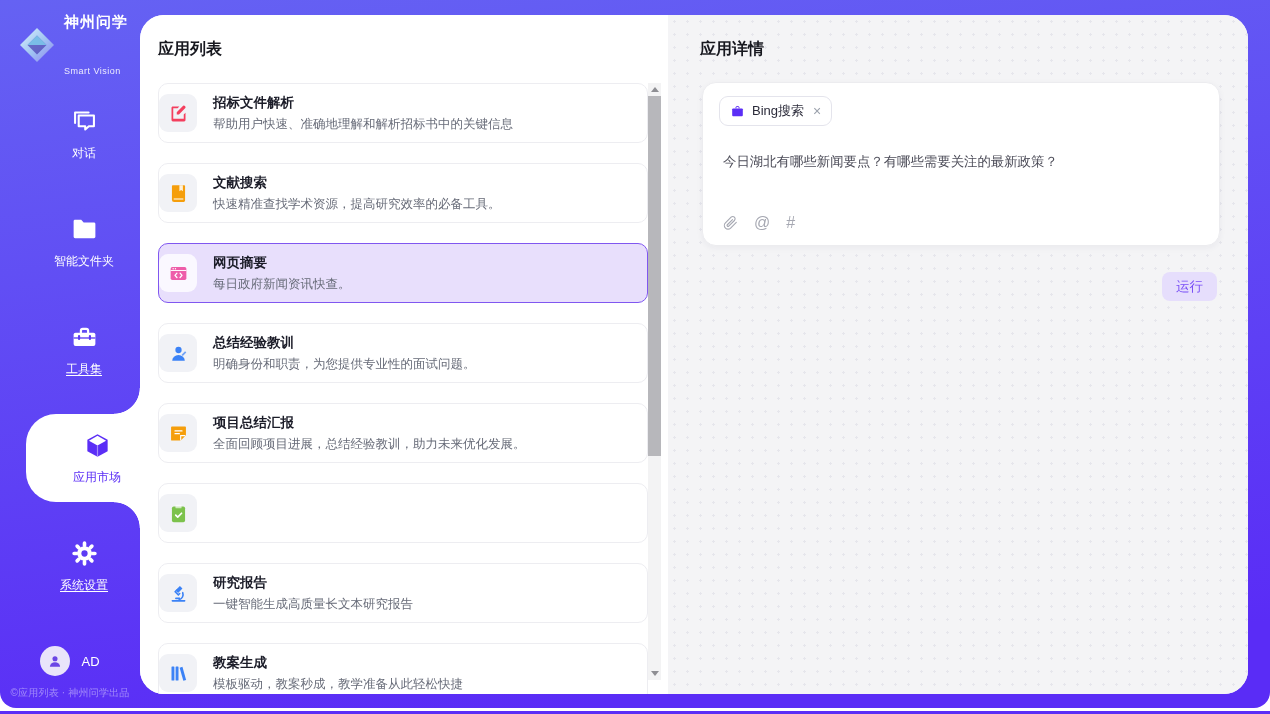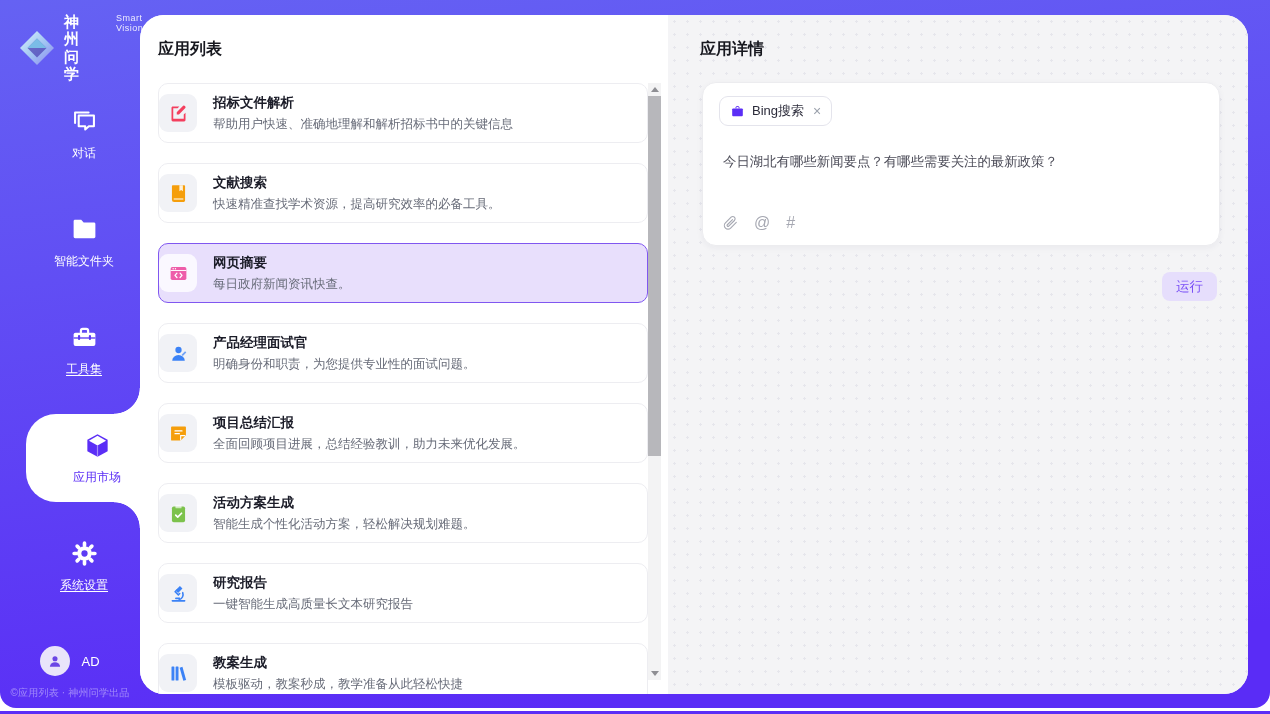--- a/index.html
+++ b/index.html
@@ -9,21 +9,21 @@
   
   .frame { position:absolute; left:0; top:0; right:0; height:708px;
     background:linear-gradient(173deg, var(--sb-top,#6562f3) 0%, var(--sb-bottom,#5a2cf6) 90%);
     border-radius:0 0 16px 16px; }
   .bottom-line { position:absolute; left:0; right:0; bottom:0; height:3px; background:var(--accent,#5b2ef6); }
 
   
   .sidebar { position:absolute; left:0; top:0; width:140px; height:708px; color:#fff; }
   .logo { position:absolute; left:18px; top:13px; display:flex; align-items:center; gap:8px; }
   .logo-mark svg { width:38px; height:38px; display:block; }
-  .logo-text { display:flex; flex-direction:row; line-height:1.15;gap:36px; }
+  .logo-text { display:flex; flex-direction:column; line-height:1.15;gap:36px; }
   .logo-title { font-size:15px; font-weight:bold; letter-spacing:1px; }
   .logo-sub { font-size:9px; color:rgba(255,255,255,.88); letter-spacing:.5px; }
 
   .nav { position:absolute; left:0; top:80px; width:140px; display:flex; flex-direction:column; }
   .nav-item { position:relative; height:108px; display:flex; flex-direction:column; align-items:center; justify-content:center; gap:9px; cursor:pointer;padding-left:28px; }
   .nav-icon svg { width:29px; height:29px; display:block; }
   .nav-label { font-size:12px; color:#fff; }
   .nav-label.u { text-decoration:underline; text-underline-offset:2px;font-family:Liberation Serif, serif; }
   .nav-item.selected { height:88px; margin:10px 0 10px 26px; background:#fff; border-radius:30px 0 0 30px; color:var(--accent,#5b2ef6); }
   .nav-item.selected .nav-label { color:var(--accent,#5b2ef6); }
@@ -215,21 +215,21 @@
   </div>
             <div class="card">
     <span class="card-icon" style="color: rgb(59, 130, 246);">
                 <svg viewBox="0 0 24 24" fill="currentColor">
                   <circle cx="12" cy="8" r="3.6"></circle>
                   <path d="M4.8 20.2a7.2 6.4 0 0114.4 0z"></path>
                   <path d="M15.5 13.5l4-4 1.4 1.4-4 4z" fill-opacity=".7"></path>
                 </svg>
               </span>
     <span class="card-text">
-      <span class="card-title">产品经理面试官</span>
+      <span class="card-title">总结经验教训</span>
       <span class="card-desc">明确身份和职责，为您提供专业性的面试问题。</span>
     </span>
   </div>
             <div class="card">
     <span class="card-icon" style="color: rgb(245, 158, 11);">
                 <svg viewBox="0 0 24 24" fill="currentColor">
                   <path d="M4.5 4h15a1 1 0 011 1v9l-6 6h-10a1 1 0 01-1-1V5a1 1 0 011-1z"></path>
                   <path d="M14.5 20v-5.5H20" fill="none" stroke="#fff" stroke-width="1.3"></path>
                   <path d="M8 9h8M8 12.2h5" stroke="#fff" stroke-width="1.4" stroke-linecap="round"></path>
                 </svg>
@@ -240,24 +240,20 @@
     </span>
   </div>
             <div class="card">
     <span class="card-icon" style="color: rgb(124, 194, 76);">
                 <svg viewBox="0 0 24 24" fill="currentColor">
                   <rect x="4.5" y="4" width="15" height="18" rx="2"></rect>
                   <rect x="8.5" y="2" width="7" height="4" rx="1" fill="#fff" fill-opacity=".65"></rect>
                   <path d="M8.8 13.8l2.3 2.3 4.4-4.4" stroke="#fff" stroke-width="1.9" fill="none" stroke-linecap="round" stroke-linejoin="round"></path>
                 </svg>
               </span>
-    <span class="card-text">
-      <span class="card-title">活动方案生成</span>
-      <span class="card-desc">智能生成个性化活动方案，轻松解决规划难题。</span>
-    </span>
   </div>
             <div class="card">
     <span class="card-icon" style="color: rgb(59, 130, 246);">
                 <svg viewBox="0 0 24 24" stroke="currentColor" fill="none" stroke-linecap="round">
                   <path d="M13.6 3.4l2.9 2.9-5 5-2.9-2.9z" fill="currentColor" stroke="none"></path>
                   <path d="M9.8 8.4l-1.6 1.6 3.6 3.6 1.6-1.6" stroke-width="1.7"></path>
                   <path d="M16.8 11a6.2 6.2 0 01-4.1 8.2" stroke-width="1.8"></path>
                   <path d="M5 20.4h14" stroke-width="1.9"></path>
                   <path d="M9 17.6h4.2" stroke-width="1.8"></path>
                 </svg>

